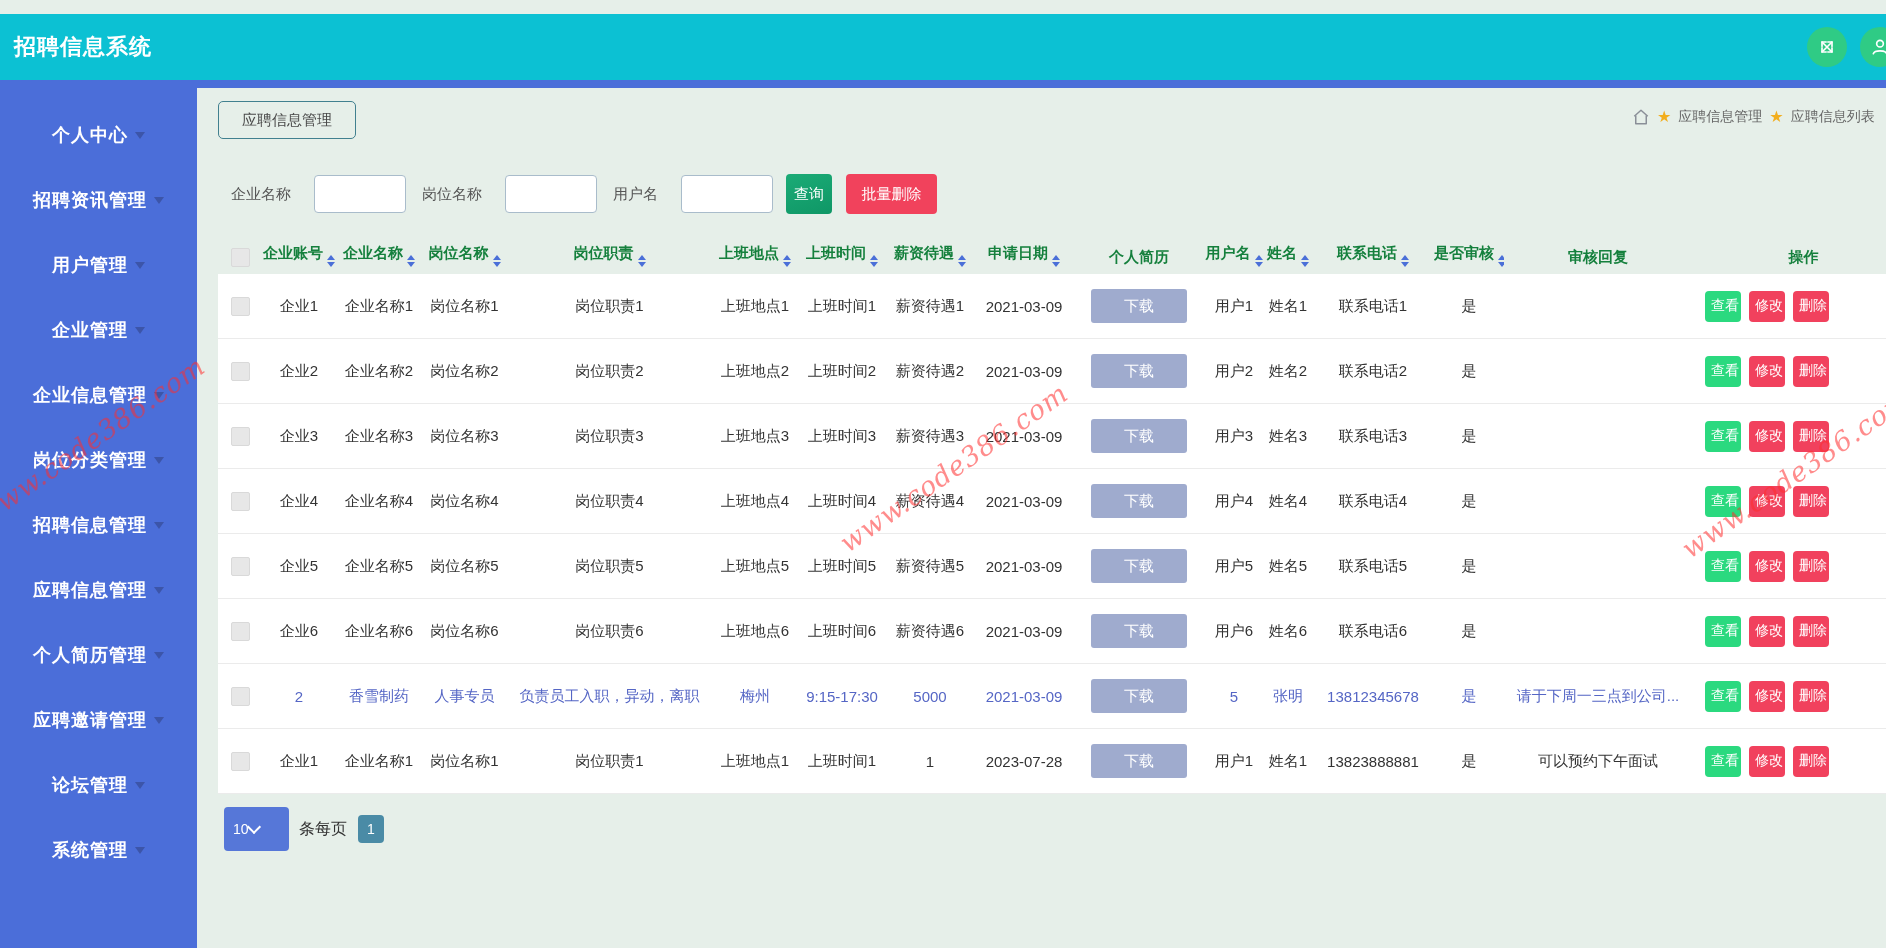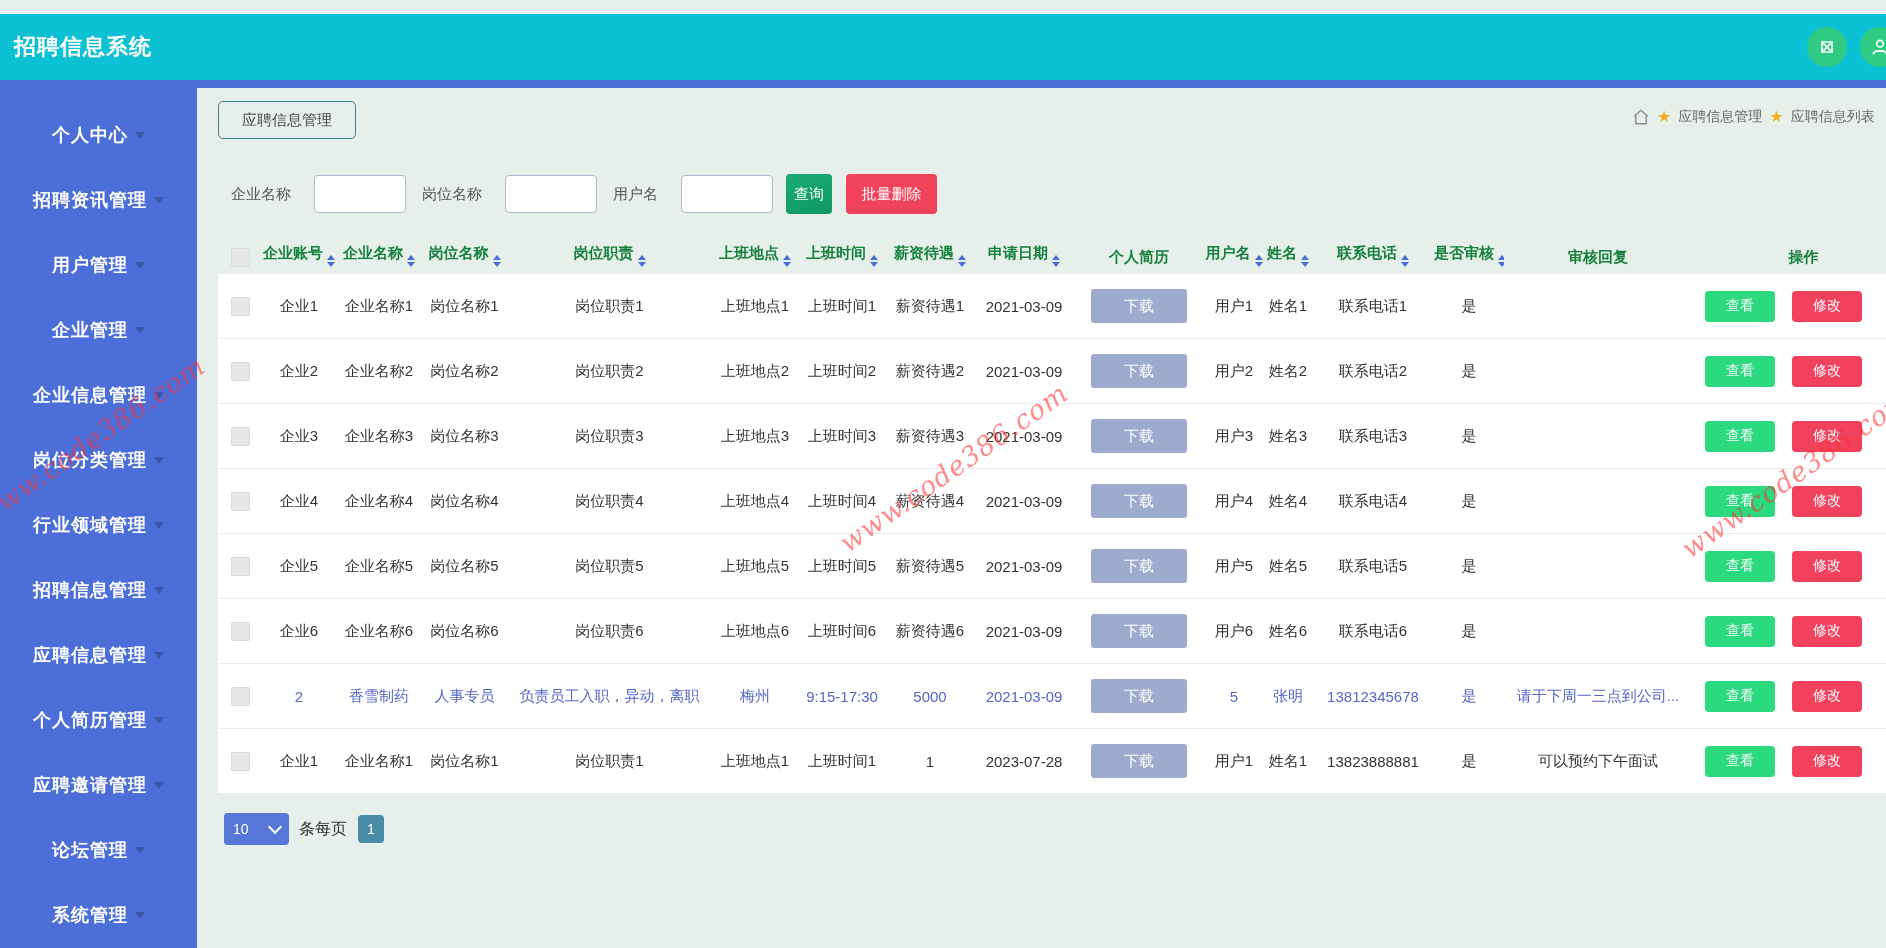--- a/index.html
+++ b/index.html
@@ -41,32 +41,32 @@
   
   .table-wrap{position:absolute;left:21px;top:153px;width:1697px}
   table{width:1697px;table-layout:fixed;border-collapse:collapse}
   thead th{height:33px;font-size:15px;font-weight:bold;color:#15803d;text-align:center;padding:0;white-space:nowrap;overflow:hidden}
   tbody td{height:64px;background:#fff;border-bottom:1px solid #ebebeb;text-align:center;font-size:15px;color:#333;
     padding:0 3px;overflow:hidden;white-space:nowrap;text-overflow:ellipsis}
   tr.hl td{color:#5566c5}
   .cb{width:17px;height:17px;background:#e7e7e7;border:1px solid #d9d9d9;border-radius:2px;margin:0 auto;cursor:pointer}
   .dl-btn{width:96px;height:34px;background:#9fabce;border:none;border-radius:3px;color:#fff;font-size:15px;cursor:pointer;font-family:inherit}
   td.ops-cell{text-align:left;padding-left:13px}
-  .act-btn{width:70px;height:31px;border:none;border-radius:4px;color:#fff;font-size:14px;margin-right:17px;cursor:pointer;font-family:inherit}
+  .act-btn{width:36px;height:31px;border:none;border-radius:4px;color:#fff;font-size:14px;margin-right:8px;cursor:pointer;font-family:inherit}
   .act-view{background:#2bd97f}
   .act-edit{background:#f1415d}
   .act-delete{background:#f1415d}
   .sort{display:inline-flex;flex-direction:column;margin-left:4px;vertical-align:-2px}
   .sort b{width:0;height:0;border:4px solid transparent;display:block}
   .sort .u{border-bottom:5px solid #4a6fd8;margin-bottom:2px}
   .sort .d{border-top:5px solid #4a6fd8}
   
   .pagination{position:absolute;left:27px;top:725px;height:32px;display:flex;align-items:center}
-  .page-size{width:65px;height:32px;box-sizing:border-box;background:#5677d8;border-radius:4px;color:#fff;
-    display:flex;align-items:center;justify-content:space-between;padding:0 9px;font-size:14px;cursor:pointer}
+  .page-size{width:65px;height:44px;box-sizing:border-box;background:#5677d8;border-radius:4px;color:#fff;
+    display:flex;align-items:center;padding:0 9px;font-size:14px;cursor:pointer}
   .chev{width:8px;height:8px;border-right:2px solid #fff;border-bottom:2px solid #fff;transform:rotate(45deg);margin-top:-4px}
   .per-label{margin:0 11px 0 10px;font-size:16px;color:#333}
   .page-num{width:26px;height:28px;background:#4a8ba6;border-radius:4px;color:#fff;display:flex;align-items:center;
     justify-content:center;font-size:14px;cursor:pointer}
   
   .wm{position:absolute;color:rgba(255,45,45,0.55);font-family:"DejaVu Serif",serif;font-style:italic;
     font-size:27px;transform:rotate(-35deg);white-space:nowrap;pointer-events:none;z-index:40;letter-spacing:1px}
   #wm1{left:-45px;top:425px}
   #wm2{left:818px;top:452px}
   #wm3{left:1660px;top:458px}
@@ -112,24 +112,20 @@
       <div class="side-item">
         <span>企业管理</span>
         <i class="caret"></i>
       </div>
       <div class="side-item">
         <span>企业信息管理</span>
         <i class="caret"></i>
       </div>
       <div class="side-item">
         <span>岗位分类管理</span>
-        <i class="caret"></i>
-      </div>
-      <div class="side-item">
-        <span>行业领域管理</span>
         <i class="caret"></i>
       </div>
       <div class="side-item">
         <span>招聘信息管理</span>
         <i class="caret"></i>
       </div>
       <div class="side-item">
         <span>应聘信息管理</span>
         <i class="caret"></i>
       </div>

